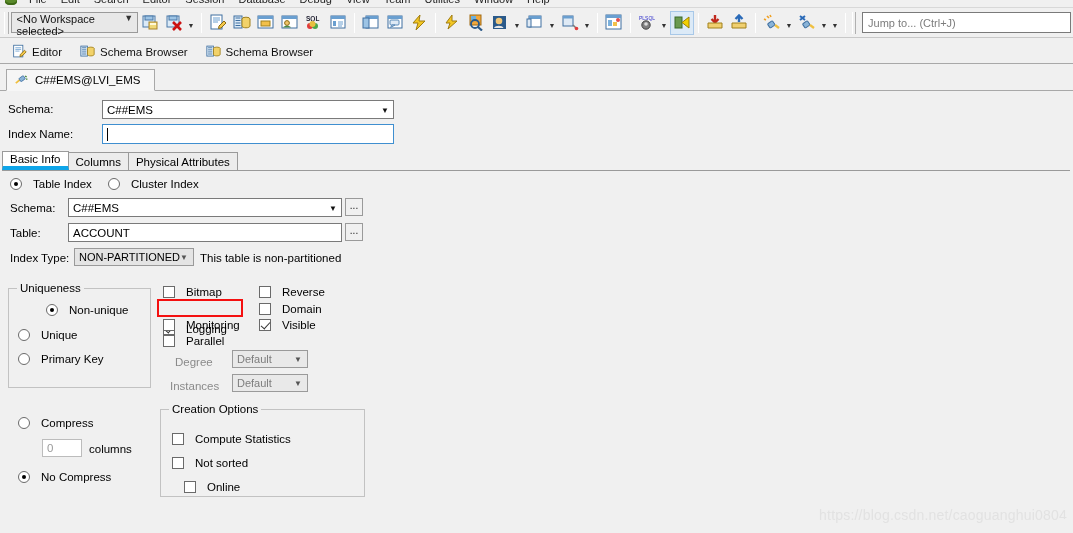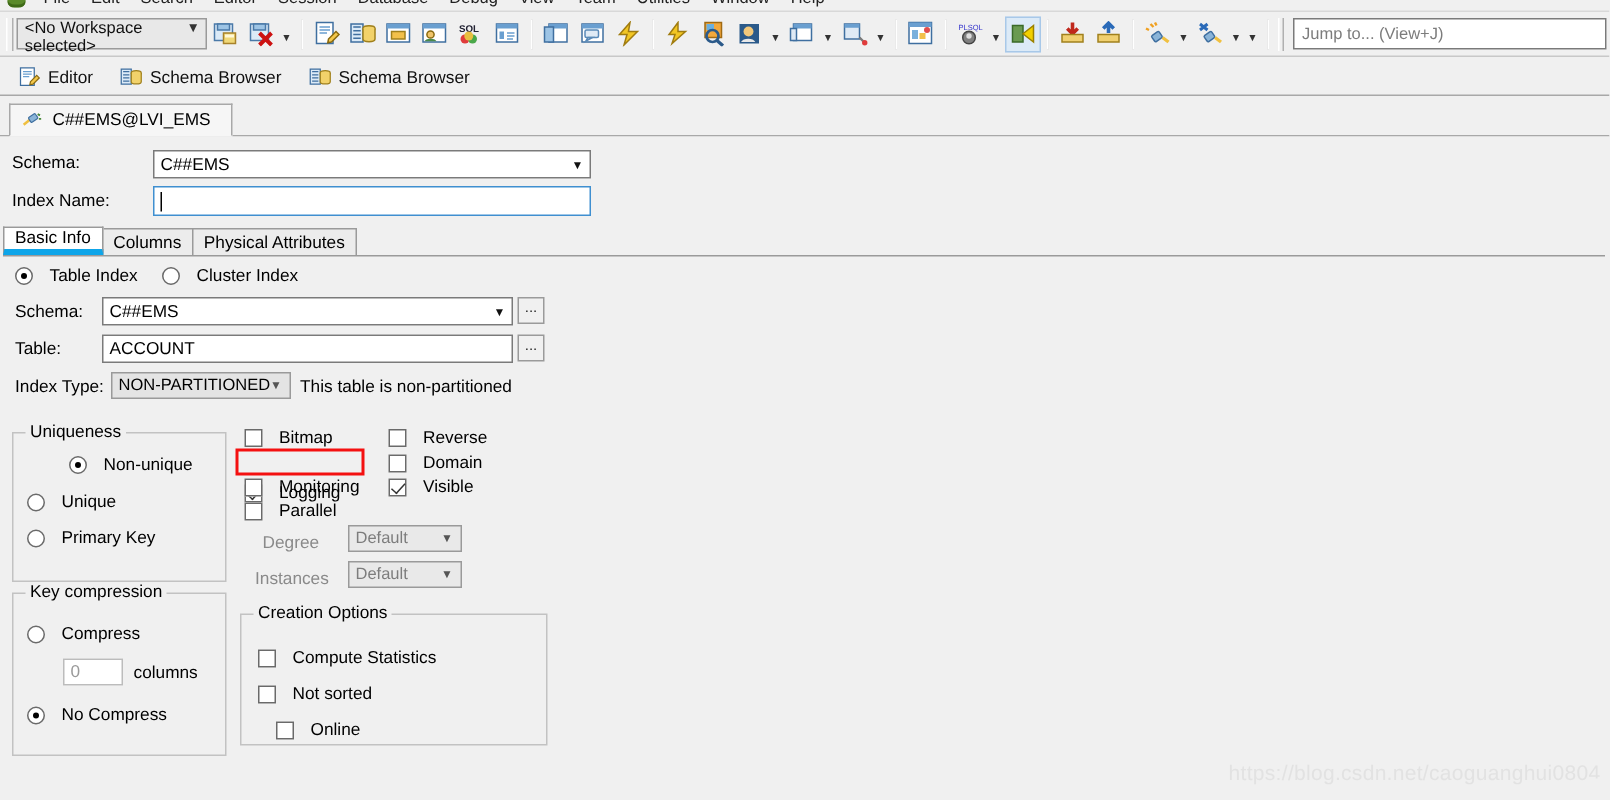--- a/index.html
+++ b/index.html
@@ -562,21 +562,21 @@
           <rect x="5" y="8" width="6" height="5" rx="1" fill="#8ab4d8" stroke="#3f6fa0" transform="rotate(-35 8 10)"></rect>
           <path d="M12 11 l4 3" stroke="#f0c040" stroke-width="2.2"></path>
         </svg>
     </div>
     <div class="tb-drop">▼</div>
     <div class="tb-drop">▼</div>
 
     <div class="tb-sep"></div>
     <div class="tb-grip"></div>
 
-    <div class="jumpto">Jump to... (View+J)</div>
+    <div class="jumpto">Jump to... (Ctrl+J)</div>
   </div>
 
   <div class="wintabs">
     <div class="wintab">
       <svg class="ic" style="width:15px;height:15px" viewBox="0 0 18 17">
           <rect x="2" y="1" width="11" height="14" fill="#fff" stroke="#3f6fa0"></rect>
           <path d="M4 4h7M4 6h7M4 8h5" stroke="#6a9fd0"></path>
           <path d="M10 12 L15 7 L17 9 L12 14 L9.5 14.5z" fill="#f4c84a" stroke="#8a6a10"></path>
         </svg>
       <span>Editor</span>
@@ -712,23 +712,20 @@
     <div class="small-combo disabled" style="position:absolute; left:232px; top:259px; width:76px; height:18px;">
       <span>Default</span>
       <span class="carrow">▼</span>
     </div>
     <span class="flabel dis" style="position:absolute; left:170px; top:289px;">Instances</span>
     <div class="small-combo disabled" style="position:absolute; left:232px; top:283px; width:76px; height:18px;">
       <span>Default</span>
       <span class="carrow">▼</span>
     </div>
 
-    <div class="gbox" style="left:8px; top:304px; width:143px; height:109px;">
-      <span class="gtitle">Key compression</span>
-    </div>
     <div class="radio" style="position:absolute; left:18px; top:326px;">
       <span class="rdot"></span>
       <span>Compress</span>
     </div>
     <div class="num-in" style="position:absolute; left:42px; top:348px; width:40px; height:18px;">0</div>
     <span class="flabel" style="position:absolute; left:89px; top:352px;">columns</span>
     <div class="radio" style="position:absolute; left:18px; top:380px;">
       <span class="rdot on"></span>
       <span>No Compress</span>
     </div>

